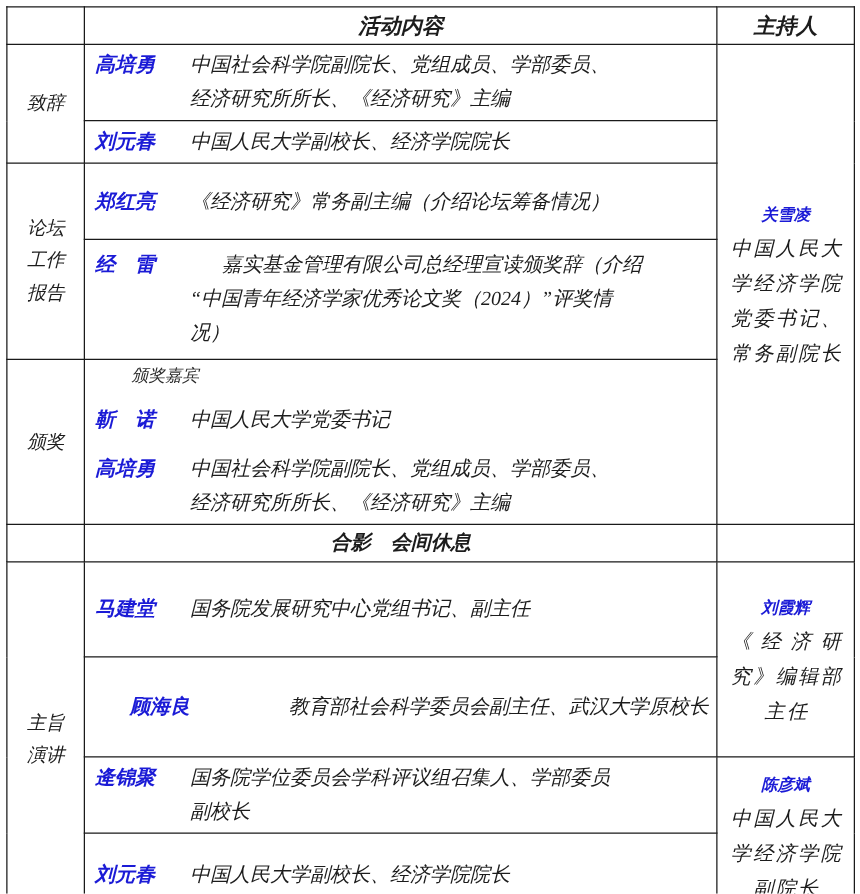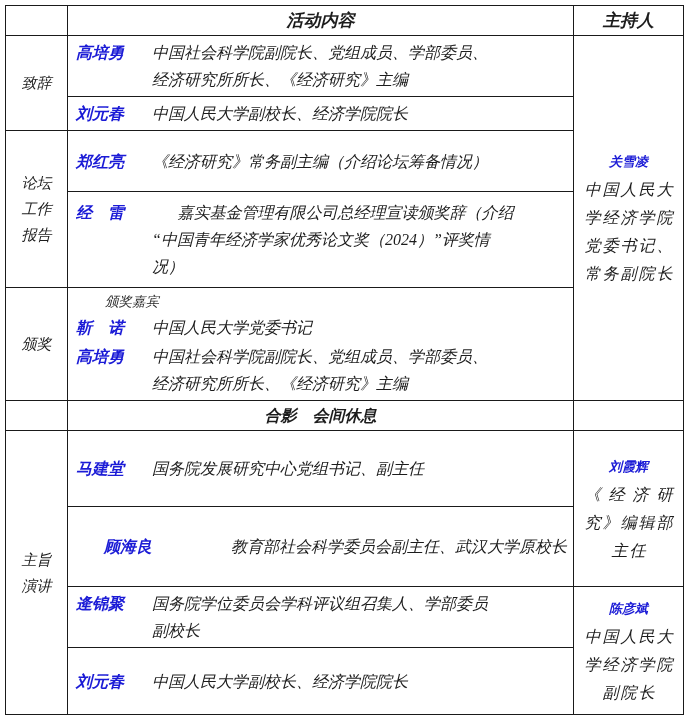--- a/index.html
+++ b/index.html
@@ -75,21 +75,21 @@
   }
   .ds.first-indent { text-indent: 1.6em; }
 
   .award-note {
     font-size: 13.5px;
     line-height: 20px;
     color: #2a2a2a;
     padding-left: 1px;
     margin-left: 28px;
   }
-  .stack > .entry { margin-top: 2px; }
+  .stack > .entry { margin-top: 12px; }
 
   td.host { padding: 4px 6px; text-align: center; }
   .hn {
     font-weight: bold;
     color: var(--accent, #1b1bd6);
     font-size: 13px;
     line-height: 28px;
     text-align: center;
   }
   .hd {

